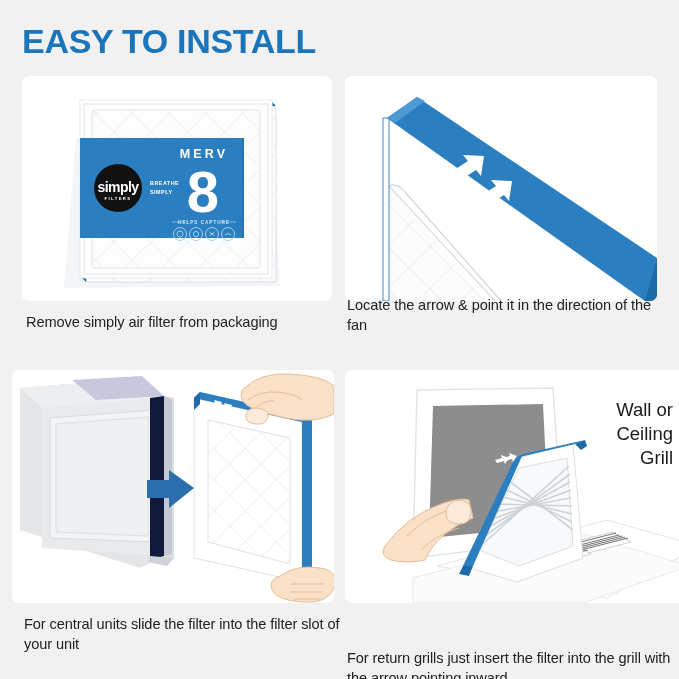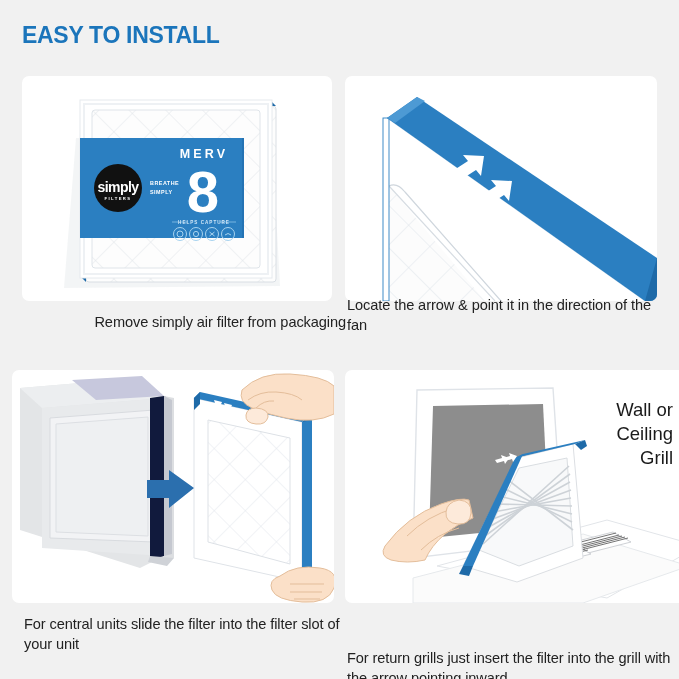--- a/index.html
+++ b/index.html
@@ -8,21 +8,21 @@
     background:#f1f1f1;
     font-family:"Liberation Sans", sans-serif;
     overflow:hidden;
     position:relative;
   }
   .page{position:absolute;inset:0;}
 
   
   .title{
     position:absolute;left:22px;top:22px;
-    font-size:23px;font-weight:bold;letter-spacing:-0.3px;
+    font-size:34px;font-weight:bold;letter-spacing:-0.3px;
     color:#1b75bb;
   }
 
   
   .grid{position:absolute;left:0;top:76px;width:679px;}
   .cell{position:absolute;}
   .card{
     position:absolute;background:#ffffff;border-radius:7px;overflow:hidden;
   }
   .caption{
@@ -35,21 +35,21 @@
   #cell-1{left:22px;top:0px;}
   #cell-2{left:345px;top:0px;}
   #cell-3{left:12px;top:294px;}
   #cell-4{left:345px;top:294px;}
 
   .card-1{left:0;top:0;width:310px;height:225px;}
   .card-2{left:0;top:0;width:312px;height:225px;}
   .card-3{left:0;top:0;width:322px;height:233px;}
   .card-4{left:0;top:0;width:386px;height:233px;}
 
-  .cap-1{left:4px;top:236px;width:320px;text-align:right;}
+  .cap-1{left:4px;top:236px;width:320px;}
   .cap-2{left:2px;top:219px;width:316px;}
   .cap-3{left:12px;top:244px;width:320px;}
   .cap-4{left:2px;top:244px;width:330px;margin-top:34px;}
 
   .svgbox{display:block;width:100%;height:100%;}
 </style>
 </head>
 <body>
 
 <div class="page">

